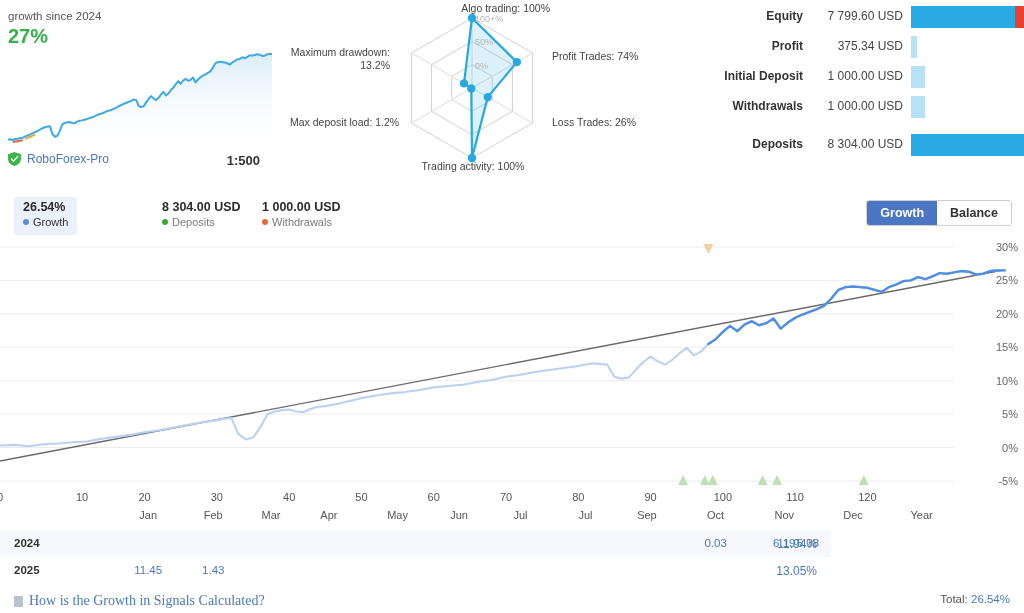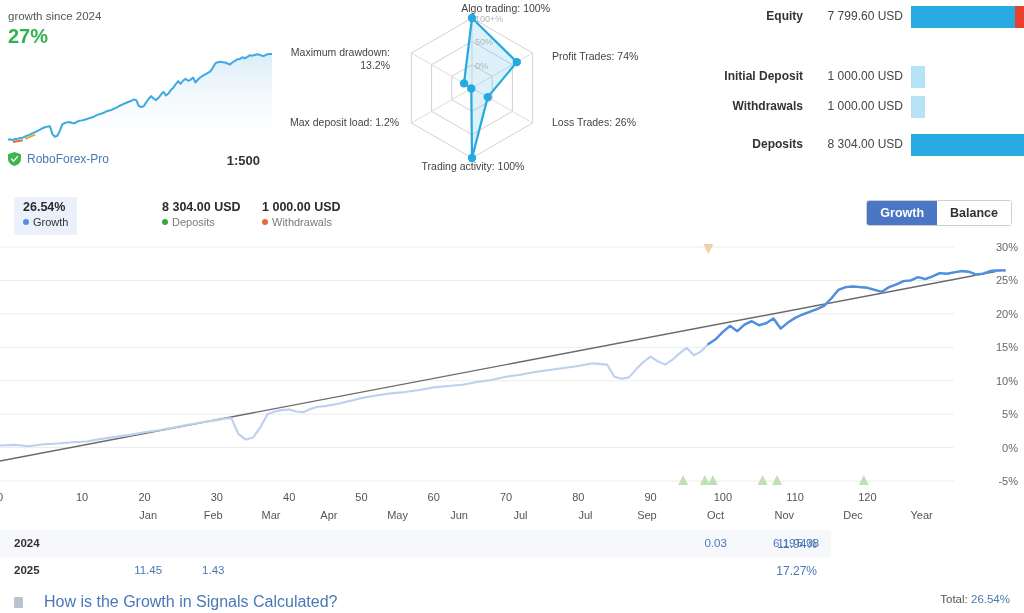--- a/index.html
+++ b/index.html
@@ -63,21 +63,21 @@
 
   
   .tbl { position:absolute; left:0; top:530px; width:1024px; }
   .trow { position:relative; width:831px; height:27px; }
   .trow.alt { background:#f6f8fc; }
   .tcell { position:absolute; top:7px; font-size:11.5px; transform:translateX(-50%); color:#4a78b5; }
   .tyear { position:absolute; left:14px; top:7px; font-size:11.5px; color:#333; font-weight:bold; }
   .tytot { position:absolute; right:14px; top:7px; font-size:12px; color:#4a78b5; }
 
   .footer { position:absolute; left:0; top:588px; width:1024px; height:25px; }
-  .help-link { position:absolute; left:14px; top:5px; font-size:16px; color:#4a78b5; display:flex; align-items:center; gap:21px; cursor:pointer; }
+  .help-link { position:absolute; left:14px; top:5px; font-size:14px; color:#4a78b5; display:flex; align-items:center; gap:6px; cursor:pointer;font-family:Liberation Serif, serif; }
   .help-ico { width:9px; height:11px; background:#b9c3cf; border-radius:1px; display:inline-block; }
   .total { position:absolute; right:14px; top:5px; font-size:11.5px; color:#555; }
   .total b { color:#4a78b5; font-weight:normal; }
 </style>
 </head>
 <body>
 
 <div id="root">
 
   <div class="top">
@@ -144,20 +144,27 @@
 
     <div class="stats-panel" id="stats-panel">
         <div class="stat-row" style="top: 6px;">
           <div class="stat-name">Equity</div>
           <div class="stat-val">7 799.60 USD</div>
           <div class="stat-bar-track">
             <div class="stat-bar" style="width: 100%; background: rgb(41, 170, 226);"></div>
             <div class="stat-bar" style="width: 8%; left: 92%; background: rgb(232, 65, 46);"></div>
           </div>
         </div>
+        <div class="stat-row" style="top: 36px;">
+          <div class="stat-name">Profit</div>
+          <div class="stat-val">375.34 USD</div>
+          <div class="stat-bar-track">
+            <div class="stat-bar" style="width: 5%; background: rgb(182, 226, 247);"></div>
+          </div>
+        </div>
         <div class="stat-row" style="top: 66px;">
           <div class="stat-name">Initial Deposit</div>
           <div class="stat-val">1 000.00 USD</div>
           <div class="stat-bar-track">
             <div class="stat-bar" style="width: 12%; background: rgb(182, 226, 247);"></div>
           </div>
         </div>
         <div class="stat-row" style="top: 96px;">
           <div class="stat-name">Withdrawals</div>
           <div class="stat-val">1 000.00 USD</div>
@@ -271,21 +278,21 @@
         <div class="tyear">2024</div>
         <div class="tcell" style="left: 715.629px;">0.03</div>
         <div class="tcell" style="left: 784.3px;">6.19</div>
         <div class="tcell" style="left: 808px;">5.38</div>
         <div class="tytot">11.94%</div>
       </div>
       <div class="trow">
         <div class="tyear">2025</div>
         <div class="tcell" style="left: 148.186px;">11.45</div>
         <div class="tcell" style="left: 213.243px;">1.43</div>
-        <div class="tytot">17.27%</div>
+        <div class="tytot">13.05%</div>
       </div>
     </div>
 
   <div class="footer">
     <div class="help-link">
       <span class="help-ico"></span>
       <span>How is the Growth in Signals Calculated?</span>
     </div>
     <div class="total">
       <span>Total:</span>

